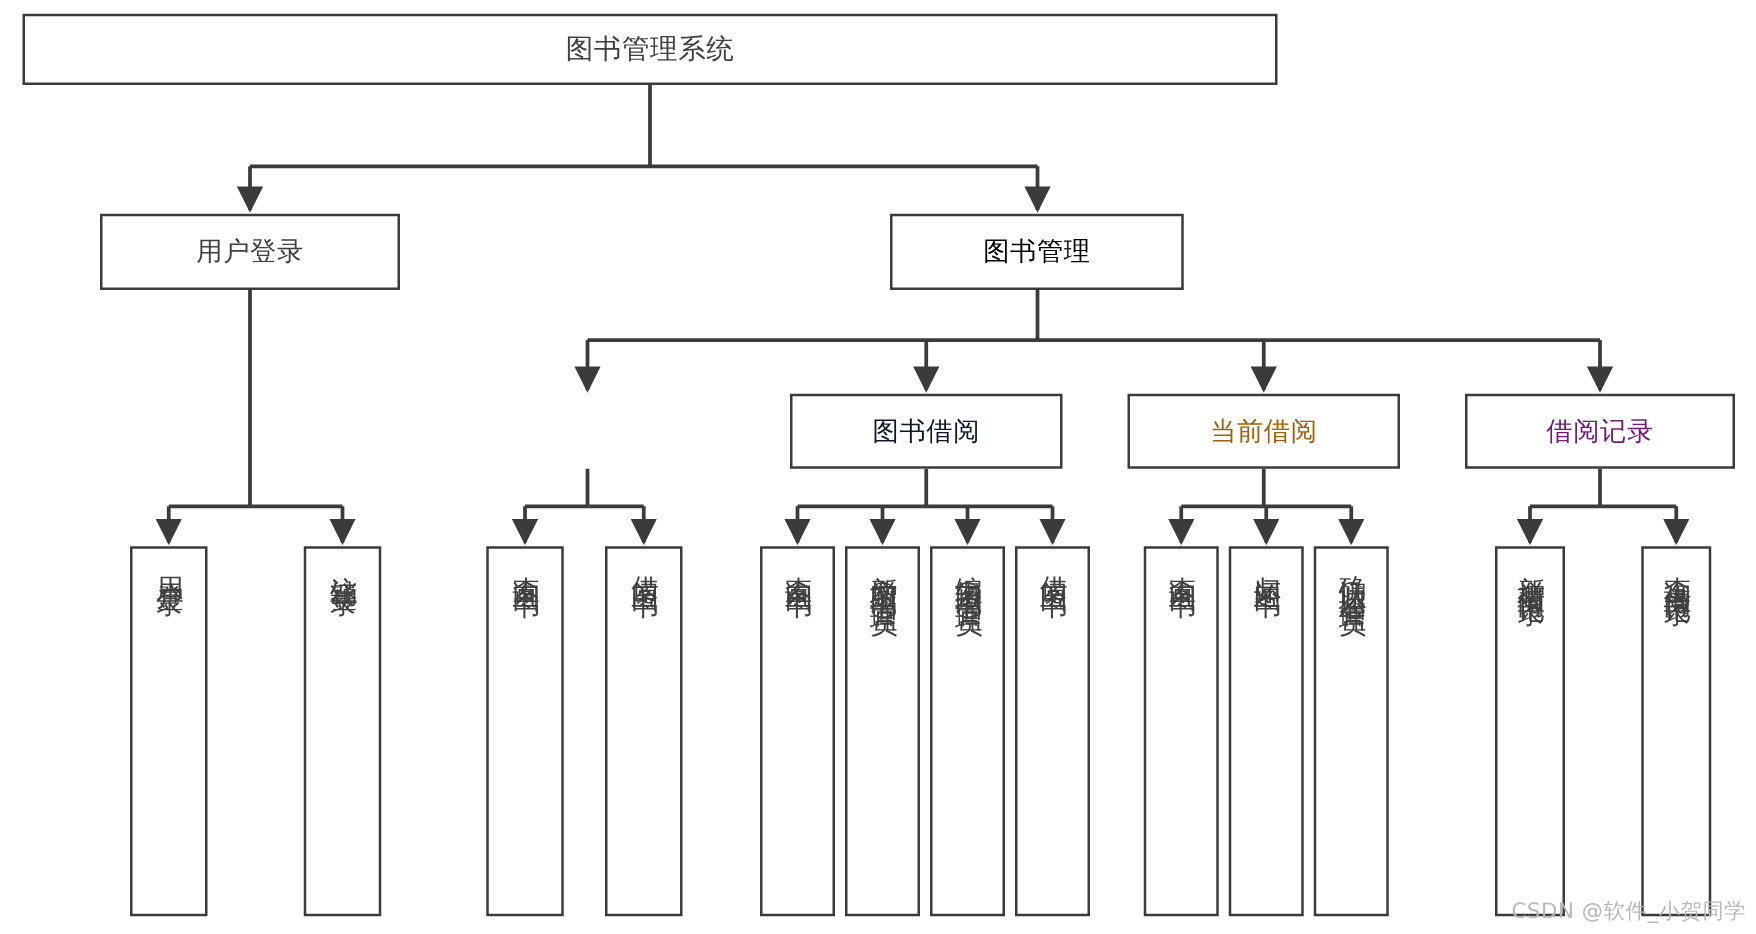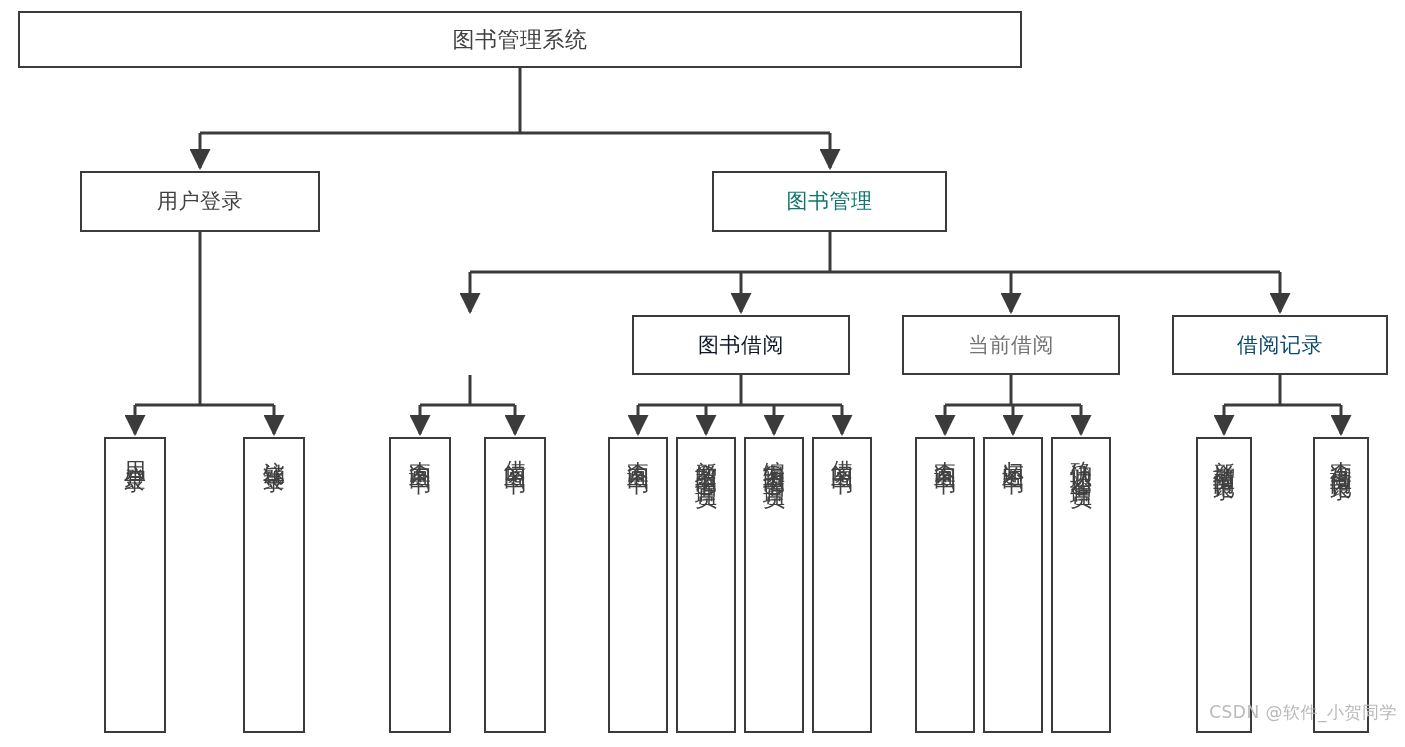--- a/index.html
+++ b/index.html
@@ -57,21 +57,21 @@
     font-size: 22px;
     letter-spacing: 4px;
     line-height: 1;
   }
   .node.root .label {
     font-size: 22px;
   }
   #watermark {
     position: absolute;
     right: 8px;
-    bottom: 23px;
+    bottom: 7px;
     font-size: 17px;
     color: #b9b9b9;
     letter-spacing: 0.5px;
     z-index: 3;
     white-space: nowrap;
   }
 </style>
 </head>
 <body>
 
@@ -127,31 +127,31 @@
     </g>
   </svg>
 
   <div class="node horizontal root" style="left: 18px; top: 11px; width: 1004px; height: 57px; border-color: rgb(59, 59, 59); color: rgb(64, 64, 64);">
     <span class="label">图书管理系统</span>
   </div>
 
   <div class="node horizontal" style="left: 80px; top: 171px; width: 240px; height: 61px; border-color: rgb(59, 59, 59); color: rgb(64, 64, 64);">
     <span class="label">用户登录</span>
   </div>
-  <div class="node horizontal" style="left: 712px; top: 171px; width: 235px; height: 61px; border-color: rgb(59, 59, 59); color: #0f766e;">
+  <div class="node horizontal" style="left: 712px; top: 171px; width: 235px; height: 61px; border-color: rgb(59, 59, 59); color: #000000;">
     <span class="label">图书管理</span>
   </div>
 
   <div class="node horizontal" style="left: 632px; top: 315px; width: 218px; height: 60px; border-color: rgb(59, 59, 59); color: #0f172a;">
     <span class="label">图书借阅</span>
   </div>
-  <div class="node horizontal" style="left: 902px; top: 315px; width: 218px; height: 60px; border-color: rgb(59, 59, 59); color: #737373;">
+  <div class="node horizontal" style="left: 902px; top: 315px; width: 218px; height: 60px; border-color: rgb(59, 59, 59); color: #a16207;">
     <span class="label">当前借阅</span>
   </div>
-  <div class="node horizontal" style="left: 1172px; top: 315px; width: 216px; height: 60px; border-color: rgb(59, 59, 59); color: #0c4a6e;">
+  <div class="node horizontal" style="left: 1172px; top: 315px; width: 216px; height: 60px; border-color: rgb(59, 59, 59); color: #701a75;">
     <span class="label">借阅记录</span>
   </div>
 
   <div class="node vertical" style="left: 104px; top: 437px; width: 62px; height: 296px; border-color: rgb(59, 59, 59); color: rgb(64, 64, 64);">
     <span class="label">用户登录</span>
   </div>
   <div class="node vertical" style="left: 243px; top: 437px; width: 62px; height: 296px; border-color: rgb(59, 59, 59); color: rgb(64, 64, 64);">
     <span class="label">注销登录</span>
   </div>
   <div class="node vertical" style="left: 389px; top: 437px; width: 62px; height: 296px; border-color: rgb(59, 59, 59); color: rgb(64, 64, 64);">

